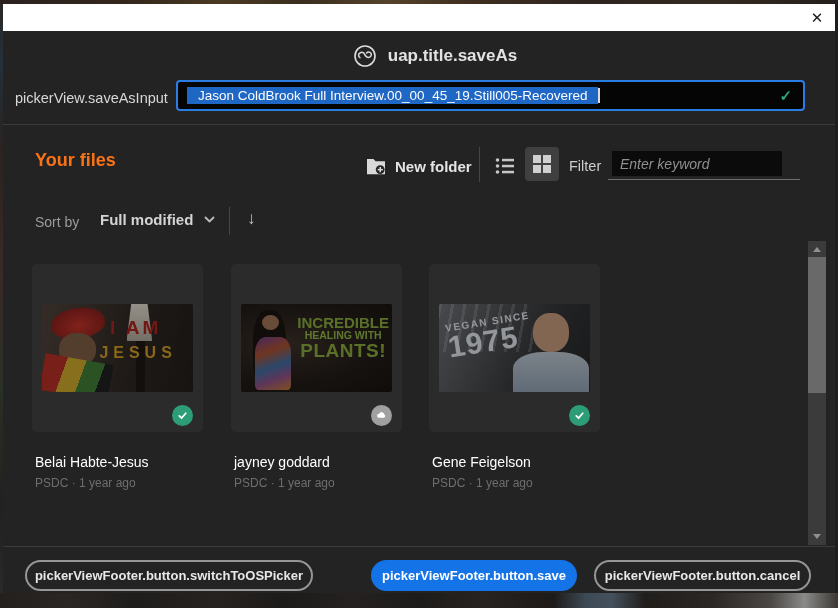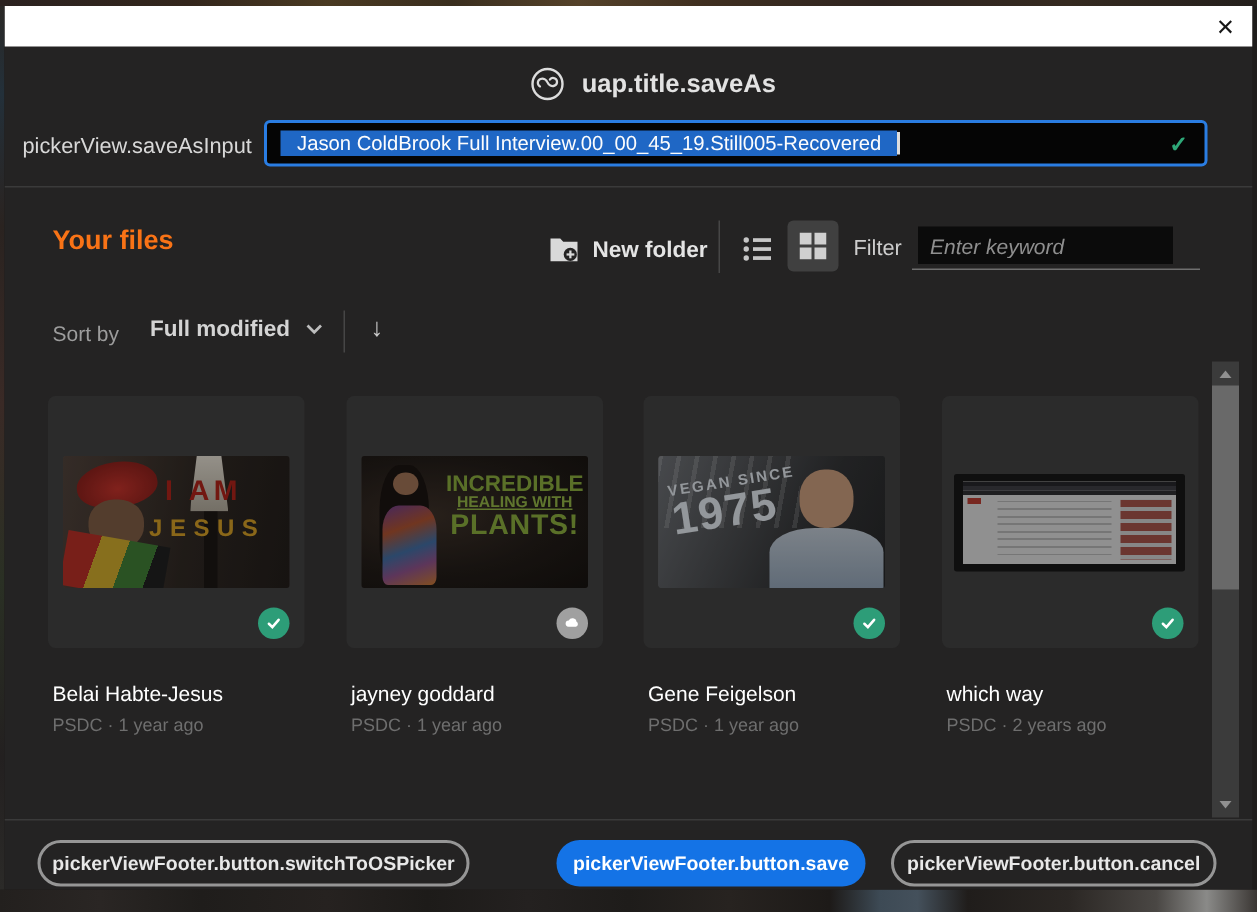--- a/index.html
+++ b/index.html
@@ -76,21 +76,21 @@
   .t1-scarf { position:absolute; left:0; top:62%; width:46%; height:42%; background:linear-gradient(100deg,#b32c24 0 30%,#caa62a 30% 55%,#3e7a33 55% 80%,#1e1e1e 80%); transform:rotate(10deg); }
   .t1-l1 { position:absolute; left:45%; top:15%; font-size:19px; font-weight:800; color:#aa2117; letter-spacing:3px; z-index:2; }
   .t1-l2 { position:absolute; left:38%; top:45%; font-size:16px; font-weight:800; color:#cf9a23; letter-spacing:5px; z-index:2; }
 
   .thumb2 { background:radial-gradient(ellipse at 30% 45%,#3a2e26 0%,#201a16 55%,#14100d 100%); }
   .t2-hair { position:absolute; left:8%; top:7%; width:22%; height:86%; background:#17110e; border-radius:40% 40% 30% 30%; }
   .t2-face { position:absolute; left:14%; top:13%; width:11%; height:17%; background:#9c6f52; border-radius:50%; }
   .t2-dress { position:absolute; left:9%; top:38%; width:24%; height:60%; border-radius:30% 30% 10% 10%;
     background:linear-gradient(160deg,#6a3b8a 0%,#a84f2e 30%,#3f6a9e 55%,#8a4f86 75%,#c2742e 100%); }
   .t2-text { position:absolute; right:2%; top:12%; text-align:center; color:#86a83b; font-weight:800; line-height:1.05; z-index:2; }
-  .t2-l1 { font-size:15px; } .t2-l2 { font-size:10.5px; color:#8fb144;text-decoration:underline; } .t2-l3 { font-size:19px; letter-spacing:.5px; }
+  .t2-l1 { font-size:15px; } .t2-l2 { font-size:10.5px; color:#8fb144; } .t2-l3 { font-size:19px; letter-spacing:.5px; }
 
   .thumb3 { background:linear-gradient(115deg,#6a6d72 0%,#4b4d50 35%,#303133 65%,#232425 100%); }
   .t3-waves { position:absolute; left:0; top:0; width:62%; height:55%; opacity:.5;
     background:repeating-linear-gradient(100deg,rgba(255,255,255,.3) 0 3px,transparent 3px 12px); }
   .t3-head { position:absolute; right:14%; top:10%; width:24%; height:44%; background:#c49878; border-radius:46%; }
   .t3-shirt { position:absolute; right:1%; bottom:0; width:50%; height:46%; background:linear-gradient(180deg,#b9c2cc,#8fa0b2); border-radius:40% 40% 0 0; }
   .t3-text { position:absolute; left:5%; top:14%; transform:rotate(-9deg); color:#dde2e8; z-index:2; }
   .t3-l1 { font-size:10px; letter-spacing:1.5px; font-weight:700; }
   .t3-l2 { font-size:30px; font-weight:800; letter-spacing:1px; line-height:.95; }
 
@@ -260,41 +260,20 @@
         <div class="badge synced">
           <svg width="13" height="13" viewBox="0 0 20 20">
               <path d="M5 10.5 L8.6 14 L15 6.5" stroke="#fff" stroke-width="2.6" fill="none" stroke-linecap="round"></path>
             </svg>
         </div>
       </div>
       <div class="file-name">Gene Feigelson</div>
       <div class="file-meta">PSDC · 1 year ago</div>
     </div>
 
-    <div class="card-col c4">
-      <div class="card">
-        <div class="thumb thumb4">
-          <div class="bw">
-            <div class="bw-t1"></div>
-              <div class="bw-t2"></div>
-              <div class="bw-t3"></div>
-            <div class="bw-logo"></div>
-            <div class="bw-main"></div>
-            <div class="bw-side"></div>
-          </div>
-        </div>
-        <div class="badge synced">
-          <svg width="13" height="13" viewBox="0 0 20 20">
-              <path d="M5 10.5 L8.6 14 L15 6.5" stroke="#fff" stroke-width="2.6" fill="none" stroke-linecap="round"></path>
-            </svg>
-        </div>
-      </div>
-      <div class="file-name">which way</div>
-      <div class="file-meta">PSDC · 2 years ago</div>
-    </div>
 
     <div class="scrollbar">
       <div class="sb-up"></div>
       <div class="sb-thumb"></div>
       <div class="sb-down"></div>
     </div>
 
     <div class="divider d2"></div>
 
     <div class="footer-btn btn-outline btn-switch">pickerViewFooter.button.switchToOSPicker</div>

